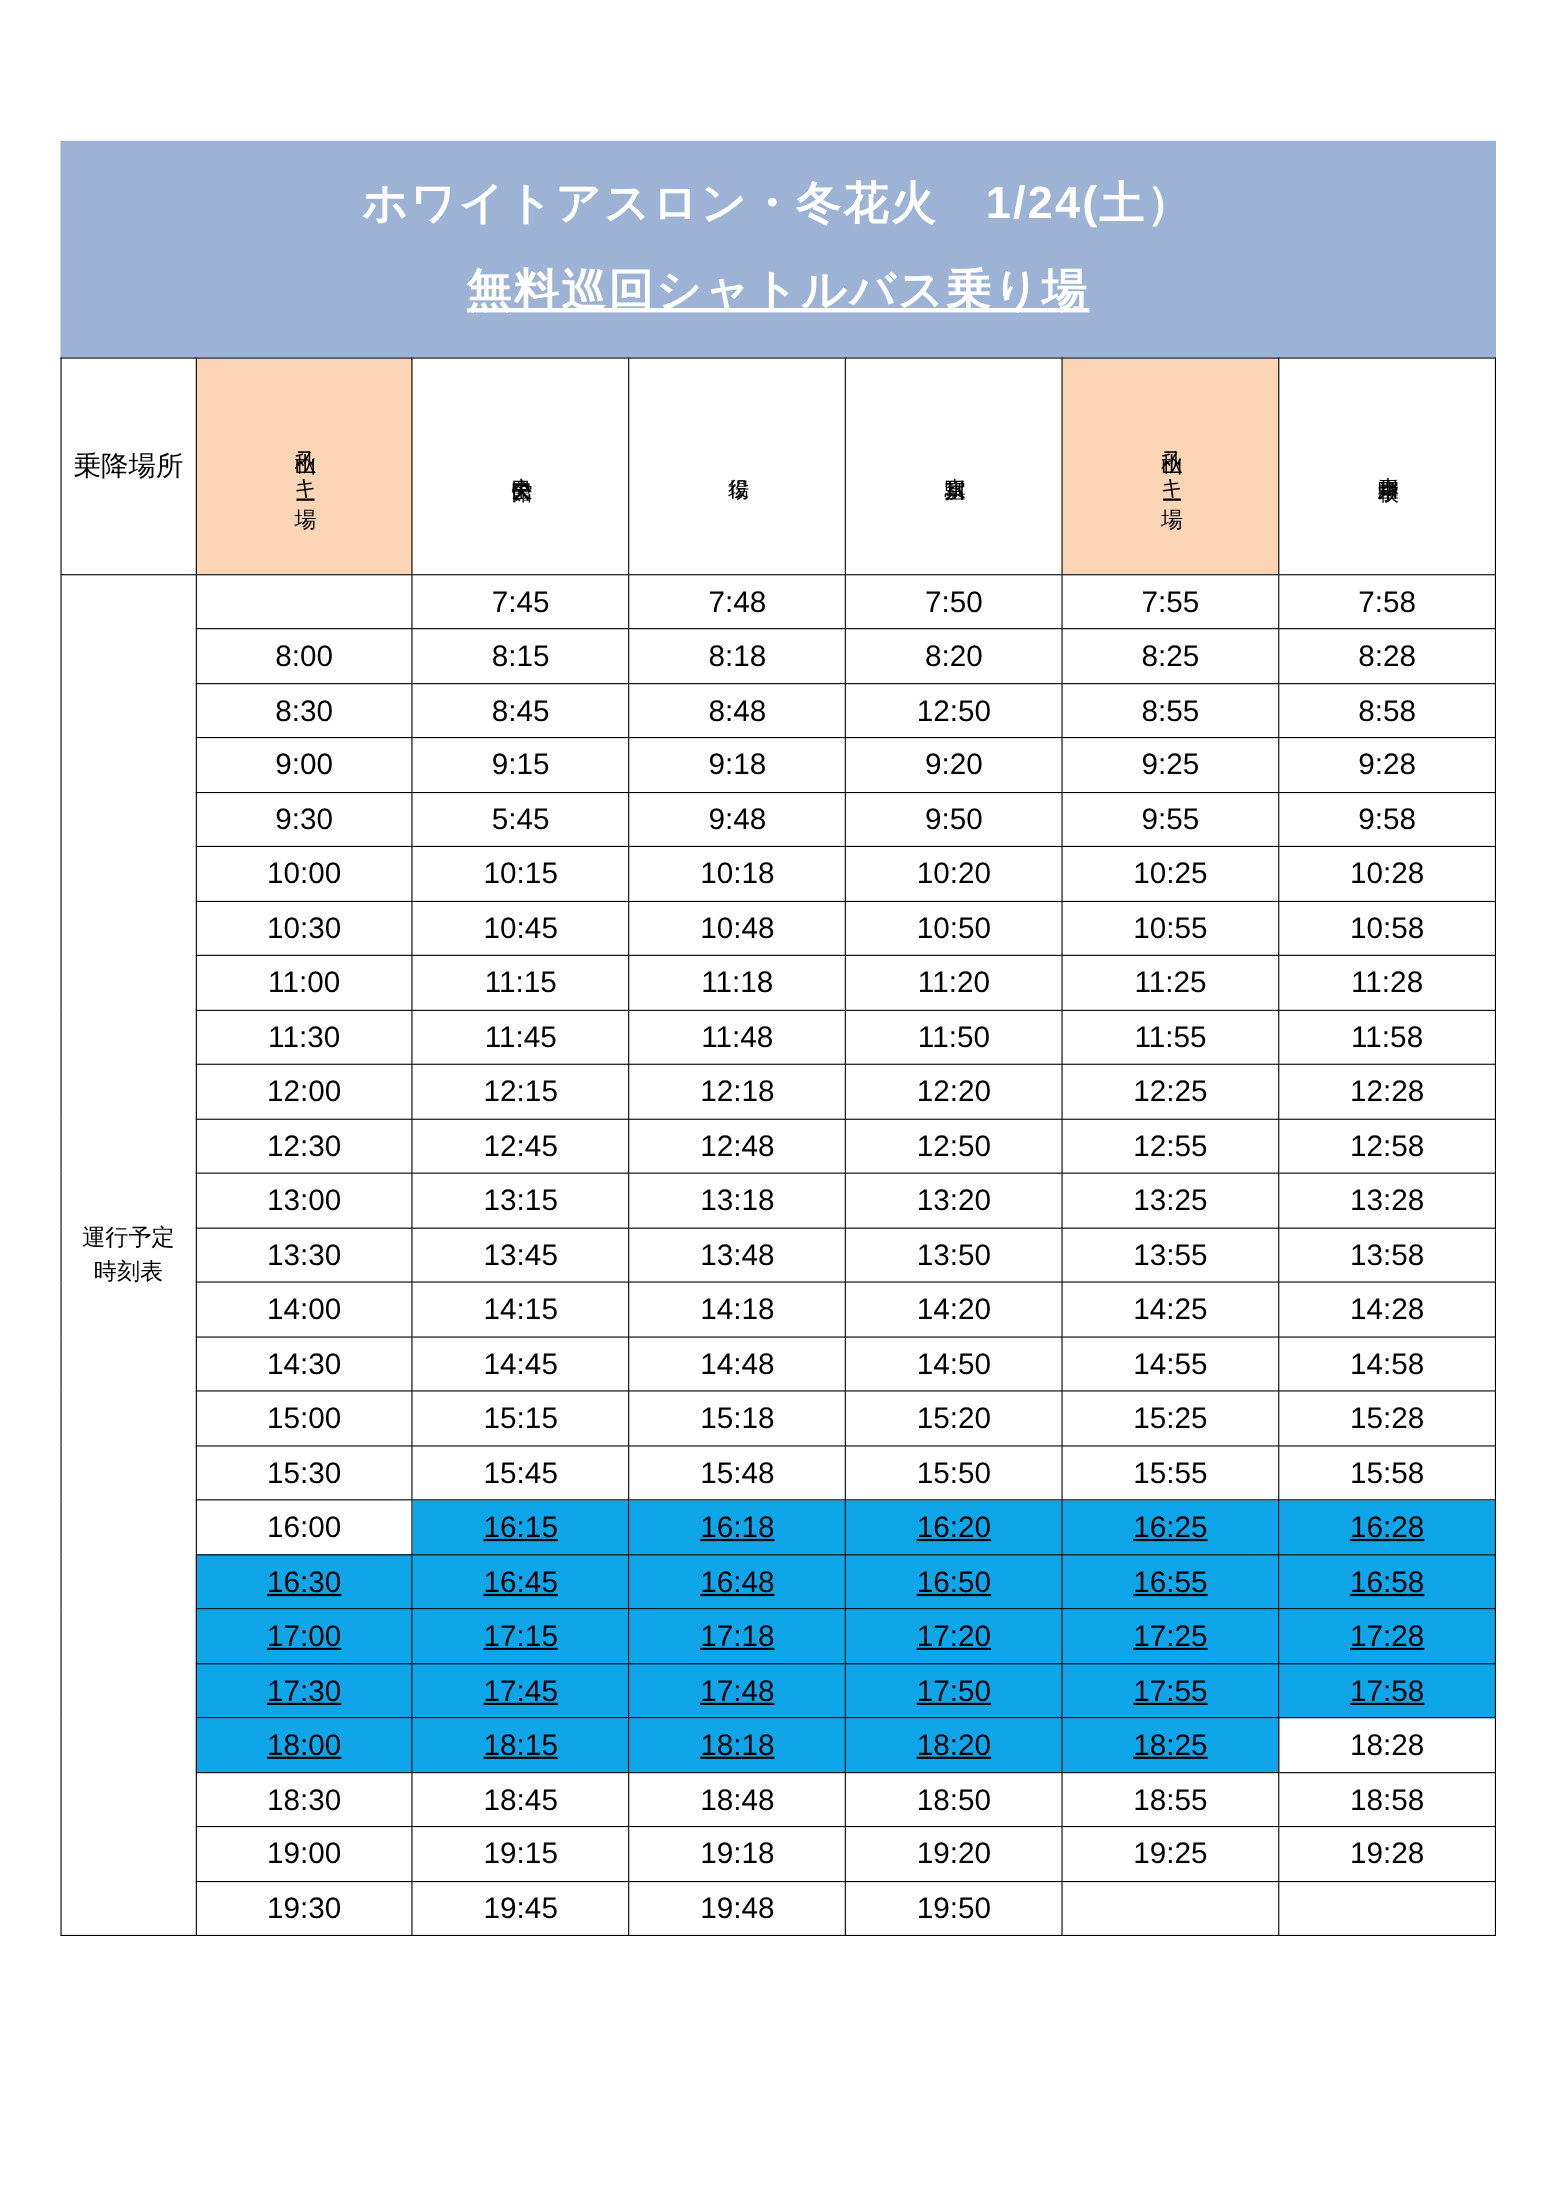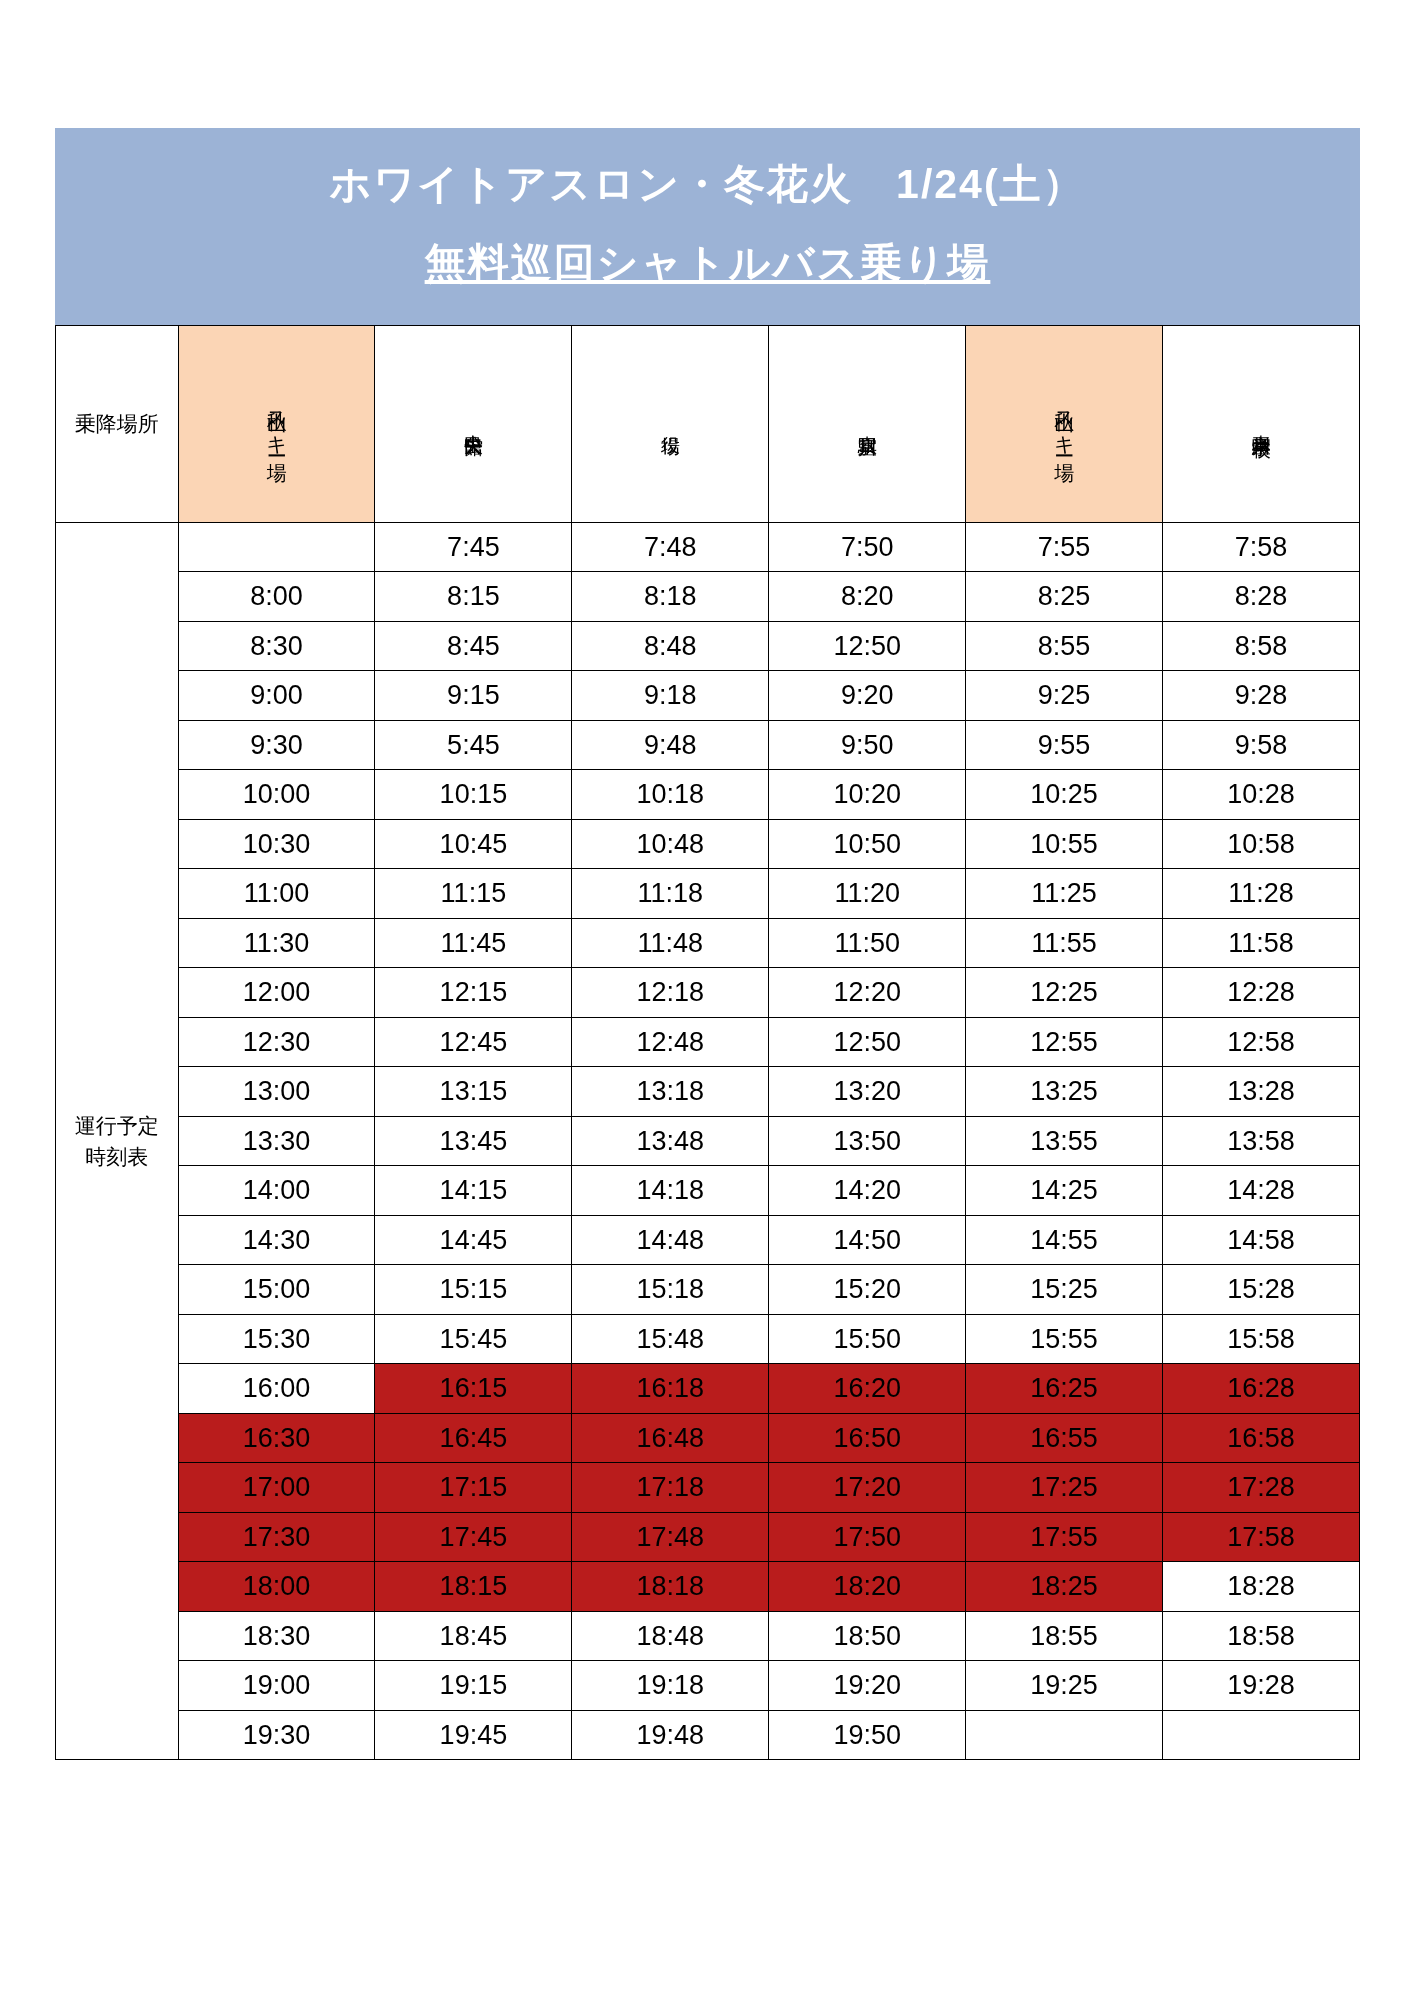--- a/index.html
+++ b/index.html
@@ -79,29 +79,29 @@
     margin: 0 auto;
     height: 170px;
     display: inline-block;
     white-space: nowrap;
   }
   .stop-head.wide {
     font-size: 20px;
   }
   .hl-peach { background: #fbd5b5; }
   .label-cell {
-    font-size: 21px;
+    font-size: 25px;
     line-height: 1.45;
   }
   .time-cell {
     height: 48.5px;
     font-size: 27px;
     color: #000000;
   }
-  .hl-yellow { background: #b91c1c; }
+  .hl-yellow { background: #0ea5e9; text-decoration: underline; }
   .vertical-label {
     font-size: 21px;
     line-height: 1.5;
   }
   .note {
     position: absolute;
     left: 50px;
     top: 1800px;
     font-size: 25px;
     letter-spacing: 1px;

